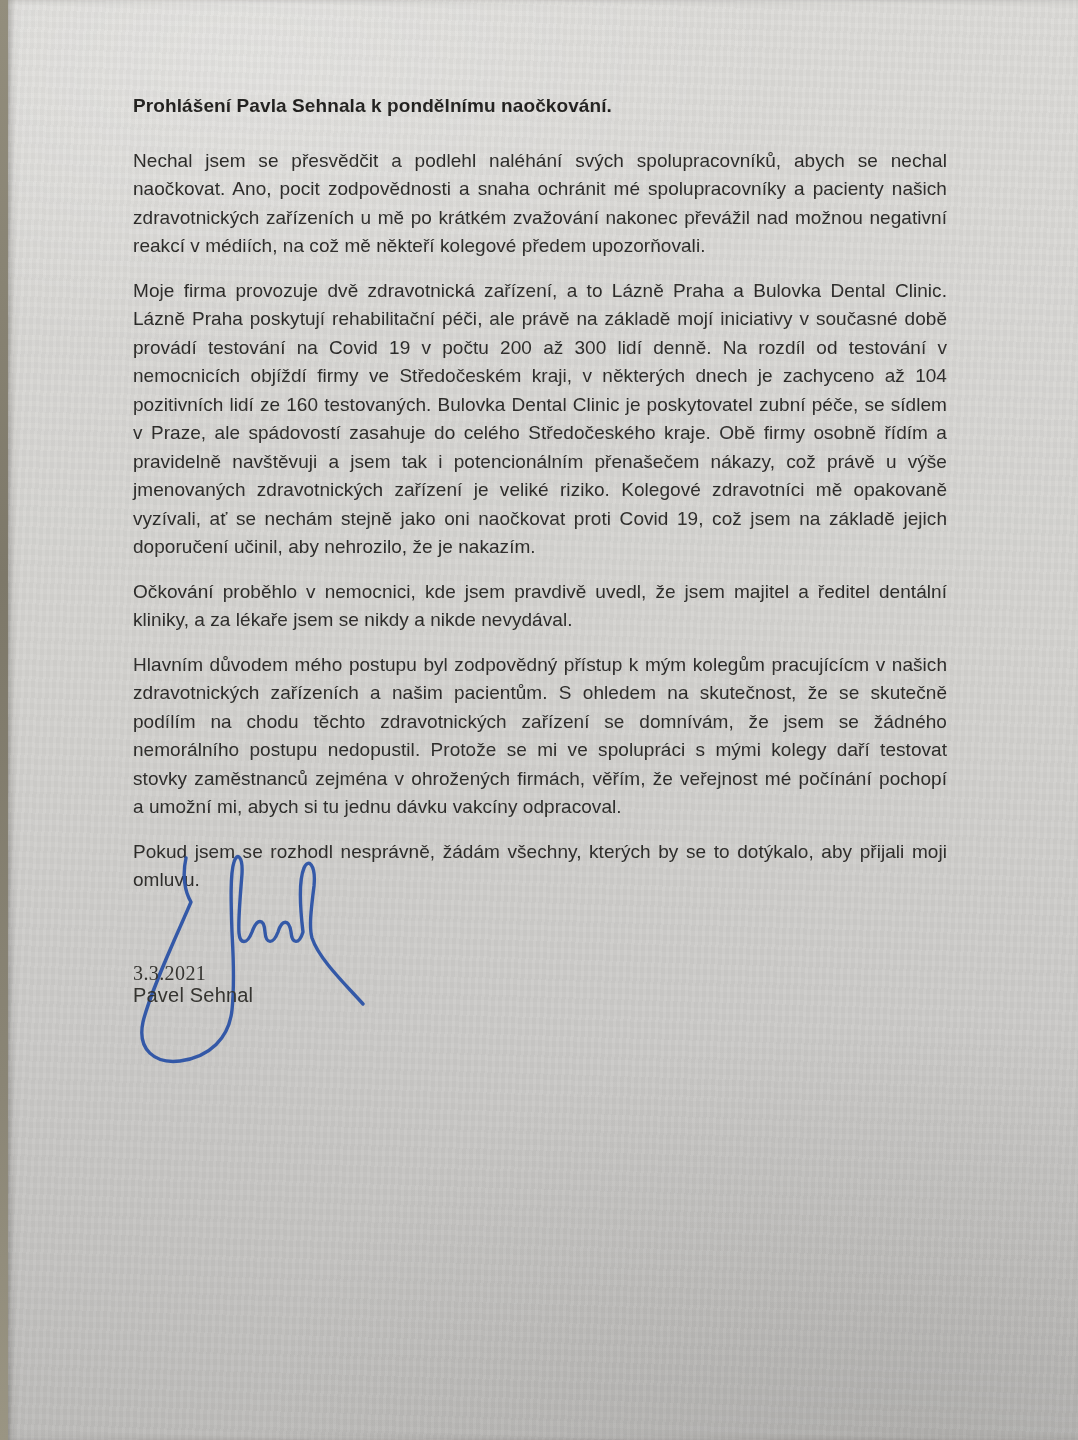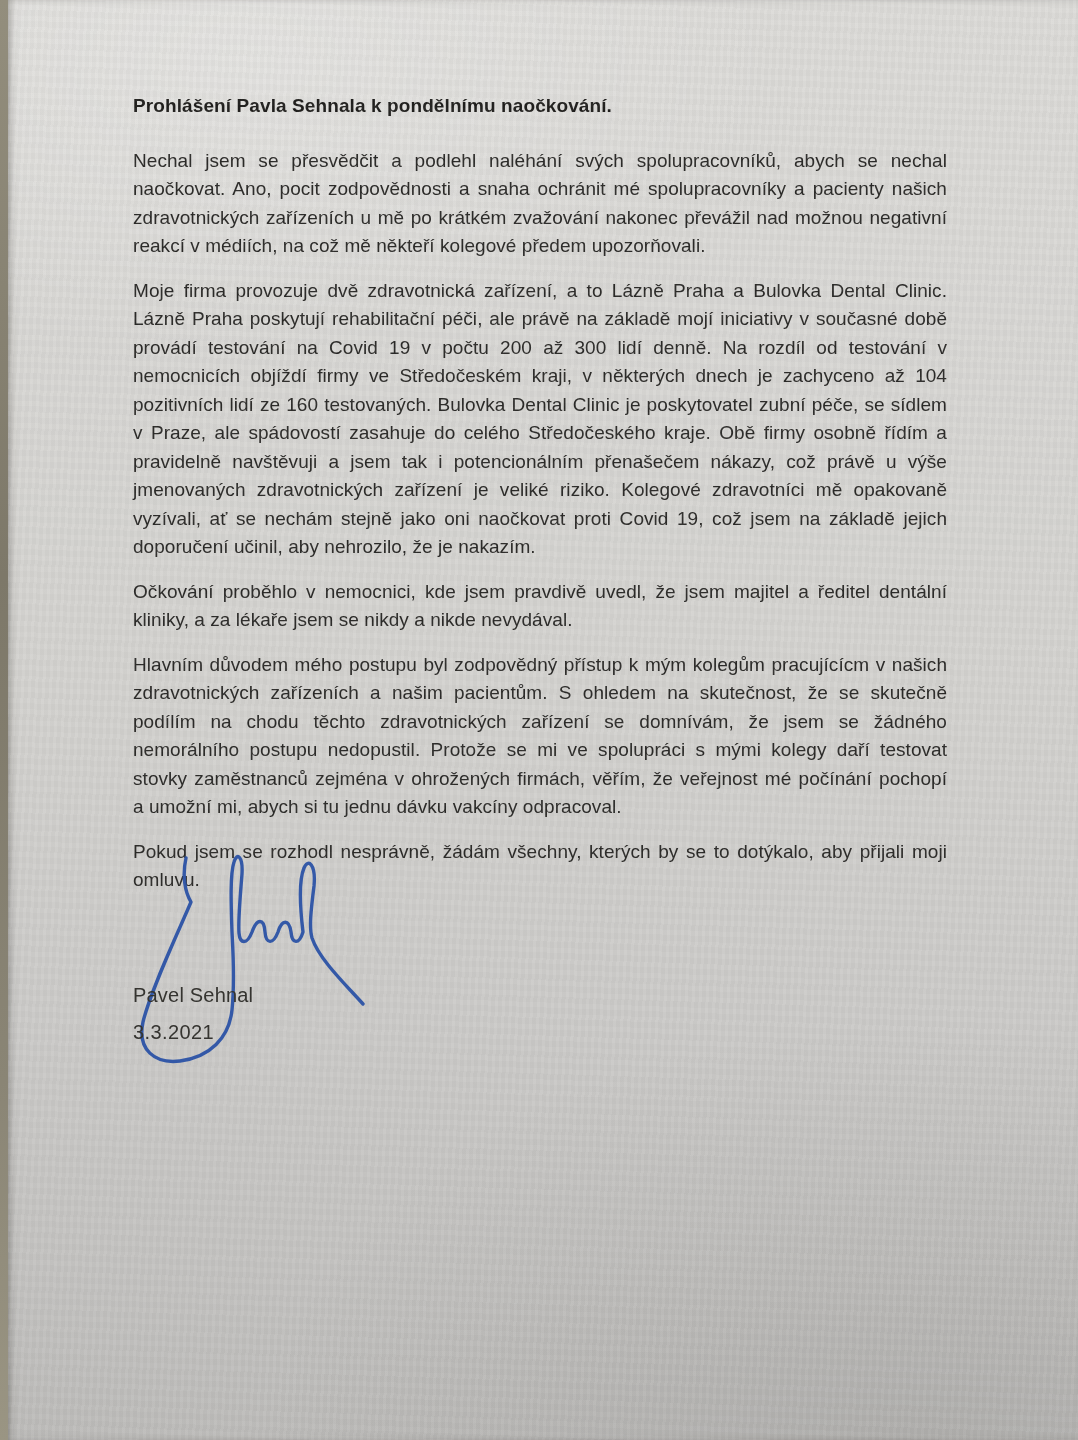--- a/index.html
+++ b/index.html
@@ -93,24 +93,25 @@
     left: 133px;
     top: 984px;
     font-size: 20px;
     color: #353430;
     letter-spacing: 0.2px;
   }
 
   .sig-date {
     position: absolute;
     left: 133px;
-    top: 1021px;
+    top: 962px;
     font-size: 20px;
     color: #353430;
     letter-spacing: 0.4px;
+    font-family: Liberation Serif, serif;
   }
 </style>
 </head>
 <body>
 
 <div class="photo-frame">
   <div class="paper">
 
     <div class="text-column">
       <div class="doc-title">Prohlášení Pavla Sehnala k pondělnímu naočkování.</div>

